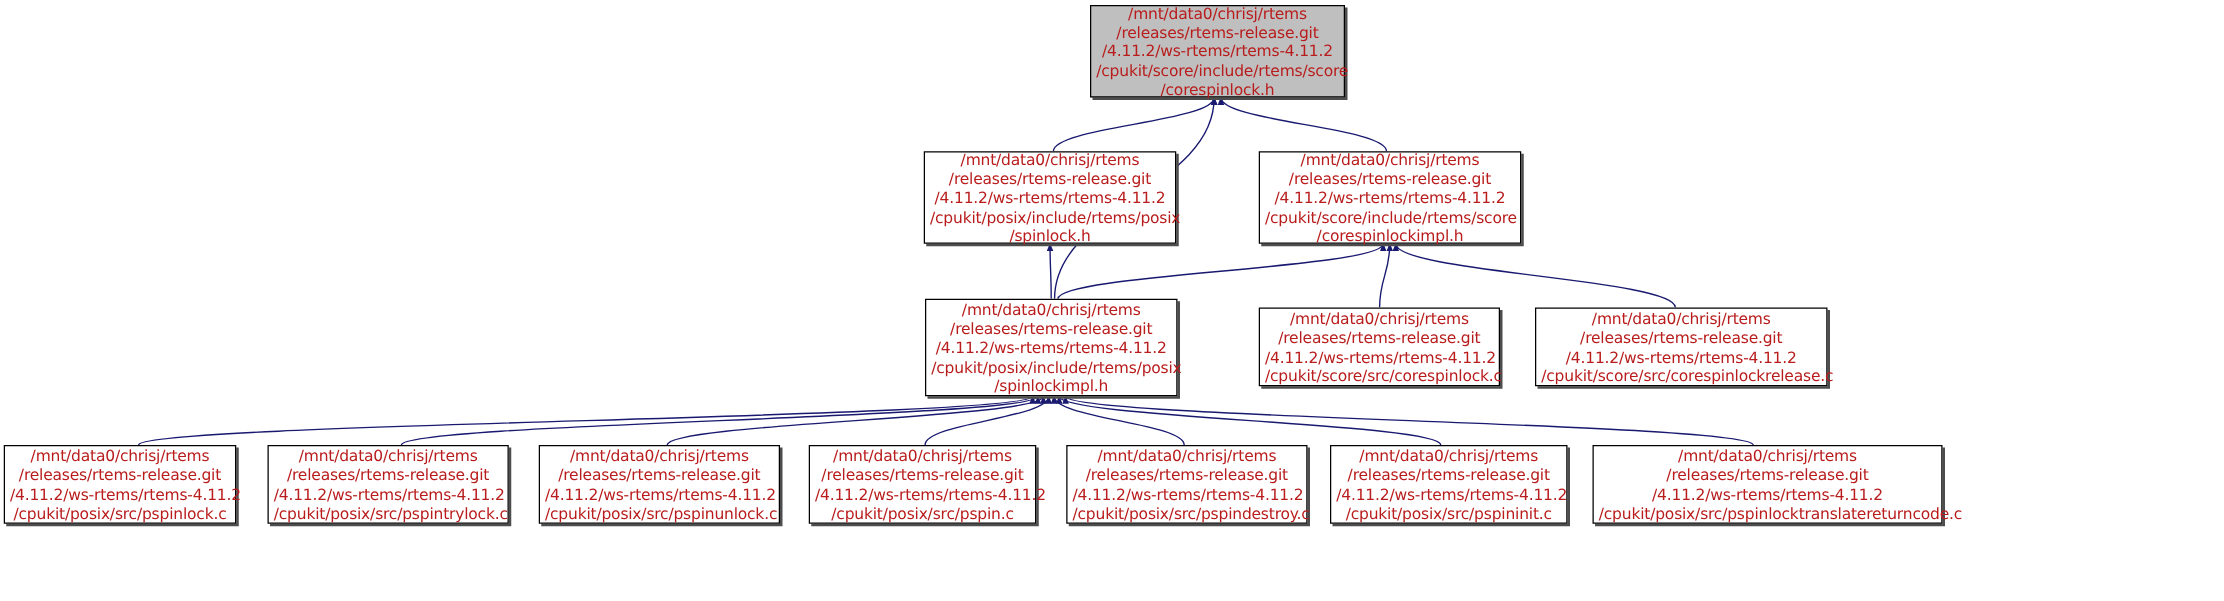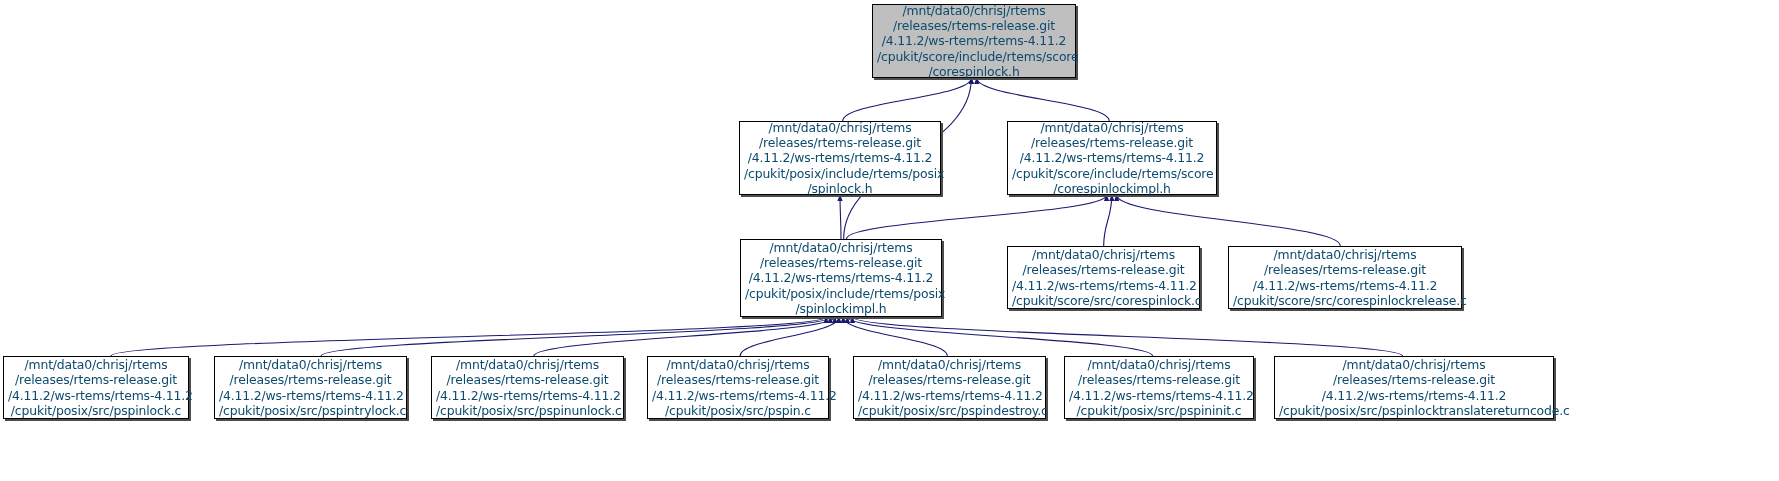--- a/index.html
+++ b/index.html
@@ -24,21 +24,21 @@
     top: 0;
     width: 1779px;
     height: 481px;
     pointer-events: none;
   }
   .node {
     position: absolute;
     box-sizing: border-box;
     border: 1px solid #000000;
     background: #ffffff;
-    color: #0c4a6e;
+    color: #b91c1c;
     font-size: 12.4px;
     line-height: 15.3px;
     letter-spacing: -0.15px;
     text-align: center;
     white-space: pre;
     display: flex;
     align-items: center;
     justify-content: center;
     z-index: 2;
   }

